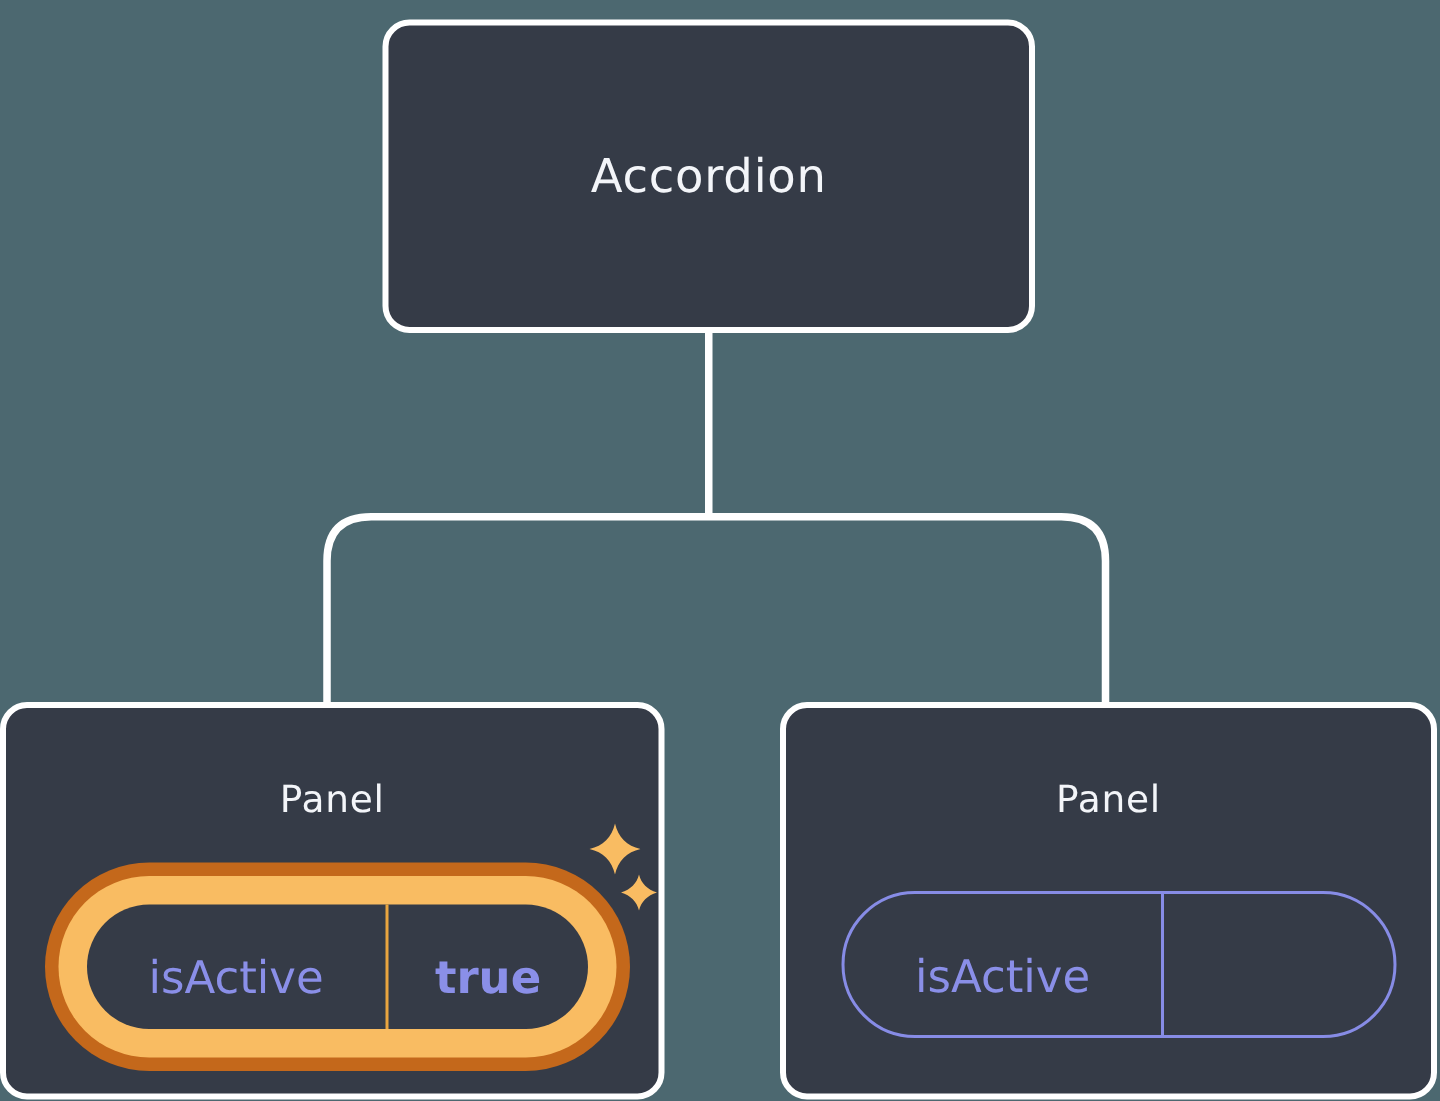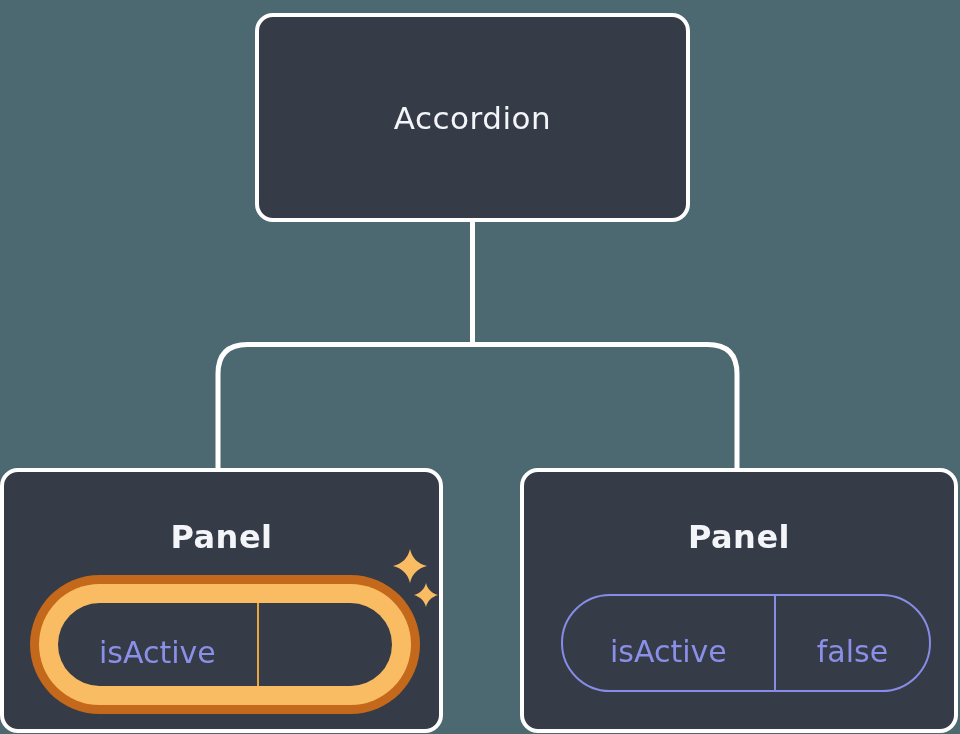--- a/index.html
+++ b/index.html
@@ -48,22 +48,22 @@
   .node-panel-right {
     left: 520px; top: 468px;
     width: 438px; height: 265px;
   }
   .panel-heading {
     position: absolute;
     left: 0; right: 0;
     top: 46px;
     text-align: center;
     color: #F3F5F9;
-    font-size: 32px;
-    font-weight: 700;
+    font-size: 25px;
+    font-weight: 400;
     letter-spacing: 0.5px;
   }
   
   .pill-active-outer {
     position: absolute;
     left: 26px; top: 103px;
     width: 390px; height: 139px;
     background: #C4681B;
     border-radius: 70px;
   }
@@ -155,35 +155,35 @@
 <div class="node node-panel-left">
   <div class="panel-heading">Panel</div>
 
   <div class="pill-active-outer">
     <div class="pill-active-mid">
       <div class="pill-active-inner">
         <div class="cell-key">
           <span class="state-text">isActive</span>
         </div>
         <div class="divider-gold"></div>
+        <div class="cell-val">
+          <span class="state-text bold">true</span>
+        </div>
       </div>
     </div>
   </div>
 
   <svg class="sparkles" viewBox="0 0 65 80" xmlns="http://www.w3.org/2000/svg">
     <path fill="#F9BC62" d="M31 17 C33 26 39 32 48 34 C39 36 33 42 31 51 C29 42 23 36 14 34 C23 32 29 26 31 17 Z"></path>
     <path fill="#F9BC62" d="M47 51 C48.5 57 52.5 61 59 63 C52.5 65 48.5 69 47 75 C45.5 69 41.5 65 35 63 C41.5 61 45.5 57 47 51 Z"></path>
   </svg>
 </div>
 
 <div class="node node-panel-right">
   <div class="panel-heading">Panel</div>
 
   <div class="pill-inactive">
     <div class="cell-key">
       <span class="state-text">isActive</span>
     </div>
     <div class="divider-purple"></div>
-    <div class="cell-val">
-      <span class="state-text">false</span>
-    </div>
   </div>
 </div>
 
 </body></html>

